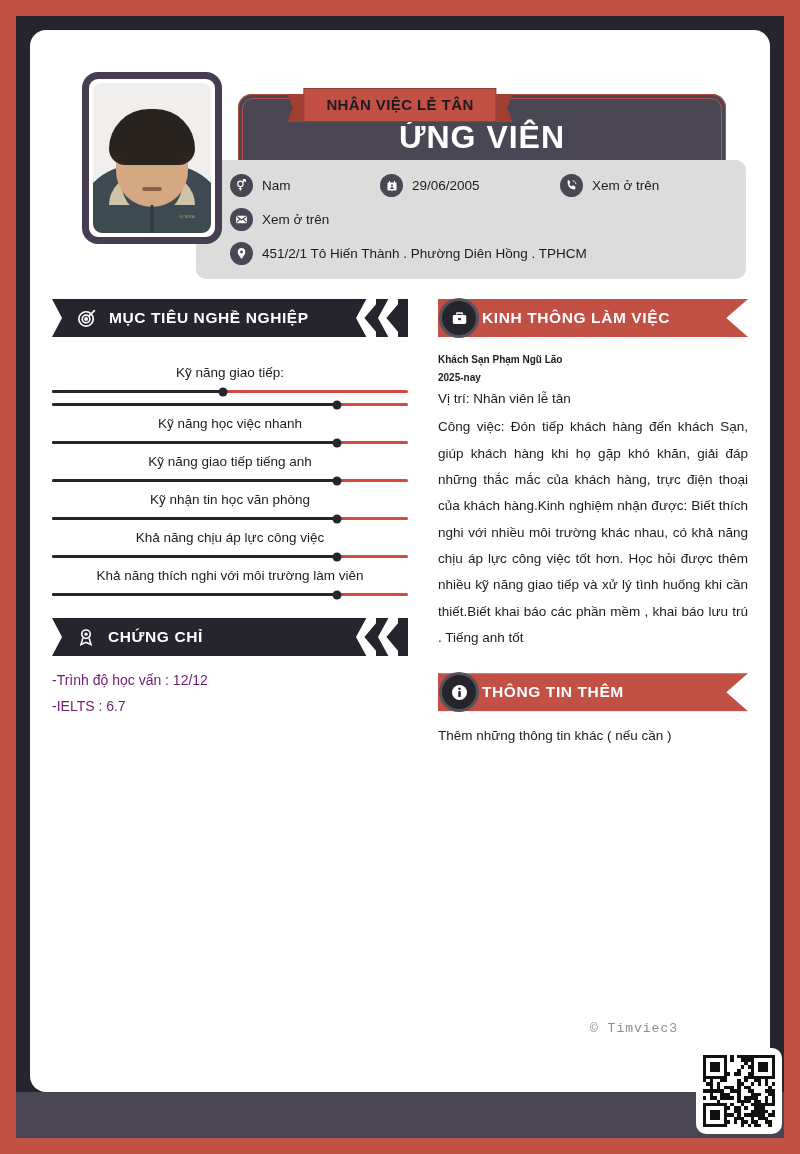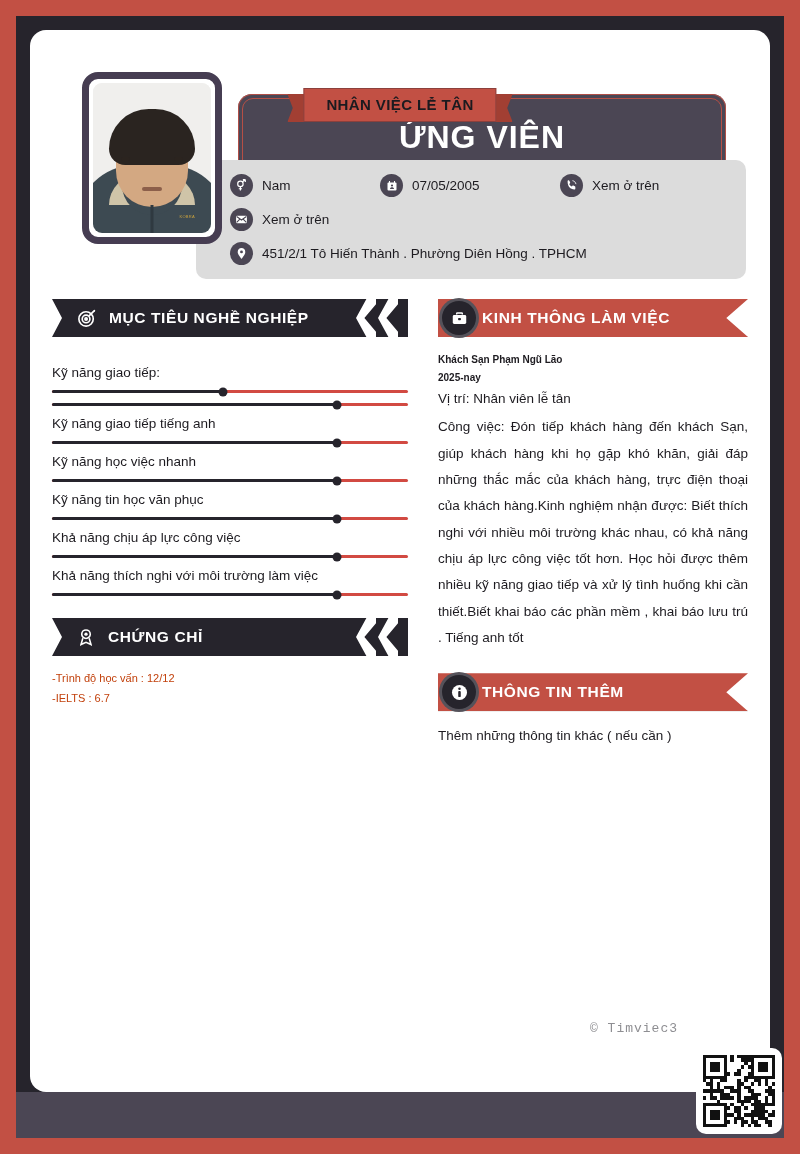--- a/index.html
+++ b/index.html
@@ -194,34 +194,34 @@
     box-shadow: 0 0 0 3px #55525a;
   }
 
   .body-text {
     font-size: 13.5px; color:#1d1b20; line-height: 2.0;
     text-align: justify;
   }
   .body-text.narrow { line-height: 1.95; }
 
   
-  .skill { margin-bottom: 10px; }
+  .skill { margin-bottom: 10px; text-align: center; }
   .skill-label { font-size: 13.5px; color:#1d1b20; margin-bottom: 10px; }
   .skill-bar {
     position: relative; height: 3px; background:#d24a42; border-radius: 2px;
   }
   .skill-fill {
     position:absolute; left:0; top:0; height:3px; background:#26242c; border-radius:2px;
   }
   .skill-dot {
     position:absolute; top:50%; width: 9px; height: 9px; border-radius:50%;
     background:#26242c; transform: translate(-50%,-50%);
   }
 
-  .cert-line { font-size: 11px; color:#c2410c; line-height: 1.85; }
+  .cert-line { font-size: 14px; color:#701a75; line-height: 1.85; }
 
   .exp-title { font-size:10px; font-weight:700; color:#1d1b20; line-height:1.75; }
   .exp-pos { font-size:13.5px; color:#1d1b20; line-height:1.95; }
 
   
   .watermark {
     position:absolute; right: 92px; bottom: 56px;
     font-family: "Liberation Mono","DejaVu Sans Mono", monospace;
     font-size: 13px; color:#8e8e92; letter-spacing: 1px; white-space:nowrap;
   }
@@ -293,21 +293,21 @@
         </div>
         <div class="citem" style="width:180px">
           <span class="cicon">
             <svg width="12" height="12" viewBox="0 0 24 24" fill="none" stroke="#fff" stroke-width="2.2">
               <rect x="3" y="5" width="18" height="16" rx="2" fill="#fff" stroke="none"></rect>
               <path d="M7 2v4M17 2v4" stroke="#fff"></path>
               <circle cx="12" cy="11" r="2.2" fill="#4b4654" stroke="none"></circle>
               <path d="M8 18c0-2.4 1.8-3.6 4-3.6s4 1.2 4 3.6z" fill="#4b4654" stroke="none"></path>
             </svg>
           </span>
-          <span class="ctext">07/05/2005</span>
+          <span class="ctext">29/06/2005</span>
         </div>
         <div class="citem">
           <span class="cicon">
             <svg width="13" height="13" viewBox="0 0 24 24" fill="#fff">
               <path d="M6.6 2.5c.7 0 1.3.4 1.6 1l1.2 2.7c.3.7.1 1.5-.5 2l-1.1.9c.9 2.1 2.6 3.8 4.7 4.7l.9-1.1c.5-.6 1.3-.8 2-.5l2.7 1.2c.6.3 1 .9 1 1.6v2.4c0 1-.8 1.8-1.8 1.8C9.8 19.2 4.8 14.2 4.8 4.3c0-1 .8-1.8 1.8-1.8z"></path>
               <path d="M14.5 3.2c2.9.6 5 2.7 5.6 5.6" fill="none" stroke="#fff" stroke-width="1.6" stroke-linecap="round"></path>
             </svg>
           </span>
           <span class="ctext">Xem ở trên</span>
         </div>
@@ -373,49 +373,49 @@
                 <div class="skill-dot" style="left: 48%;"></div>
               </div>
             </div>
             <div class="skill">
               <div class="skill-bar">
                 <div class="skill-fill" style="width: 80%;"></div>
                 <div class="skill-dot" style="left: 80%;"></div>
               </div>
             </div>
             <div class="skill">
+              <div class="skill-label">Kỹ năng học việc nhanh</div>
+              <div class="skill-bar">
+                <div class="skill-fill" style="width: 80%;"></div>
+                <div class="skill-dot" style="left: 80%;"></div>
+              </div>
+            </div>
+            <div class="skill">
               <div class="skill-label">Kỹ năng giao tiếp tiếng anh</div>
               <div class="skill-bar">
                 <div class="skill-fill" style="width: 80%;"></div>
                 <div class="skill-dot" style="left: 80%;"></div>
               </div>
             </div>
             <div class="skill">
-              <div class="skill-label">Kỹ năng học việc nhanh</div>
-              <div class="skill-bar">
-                <div class="skill-fill" style="width: 80%;"></div>
-                <div class="skill-dot" style="left: 80%;"></div>
-              </div>
-            </div>
-            <div class="skill">
-              <div class="skill-label">Kỹ năng tin học văn phục</div>
+              <div class="skill-label">Kỹ nhận tin học văn phòng</div>
               <div class="skill-bar">
                 <div class="skill-fill" style="width: 80%;"></div>
                 <div class="skill-dot" style="left: 80%;"></div>
               </div>
             </div>
             <div class="skill">
               <div class="skill-label">Khả năng chịu áp lực công việc</div>
               <div class="skill-bar">
                 <div class="skill-fill" style="width: 80%;"></div>
                 <div class="skill-dot" style="left: 80%;"></div>
               </div>
             </div>
             <div class="skill">
-              <div class="skill-label">Khả năng thích nghi với môi trường làm việc</div>
+              <div class="skill-label">Khả năng thích nghi với môi trường làm viên</div>
               <div class="skill-bar">
                 <div class="skill-fill" style="width: 80%;"></div>
                 <div class="skill-dot" style="left: 80%;"></div>
               </div>
             </div>
           </div>
 
         <div style="height:12px"></div>
 
         <div class="sec-wrap">

